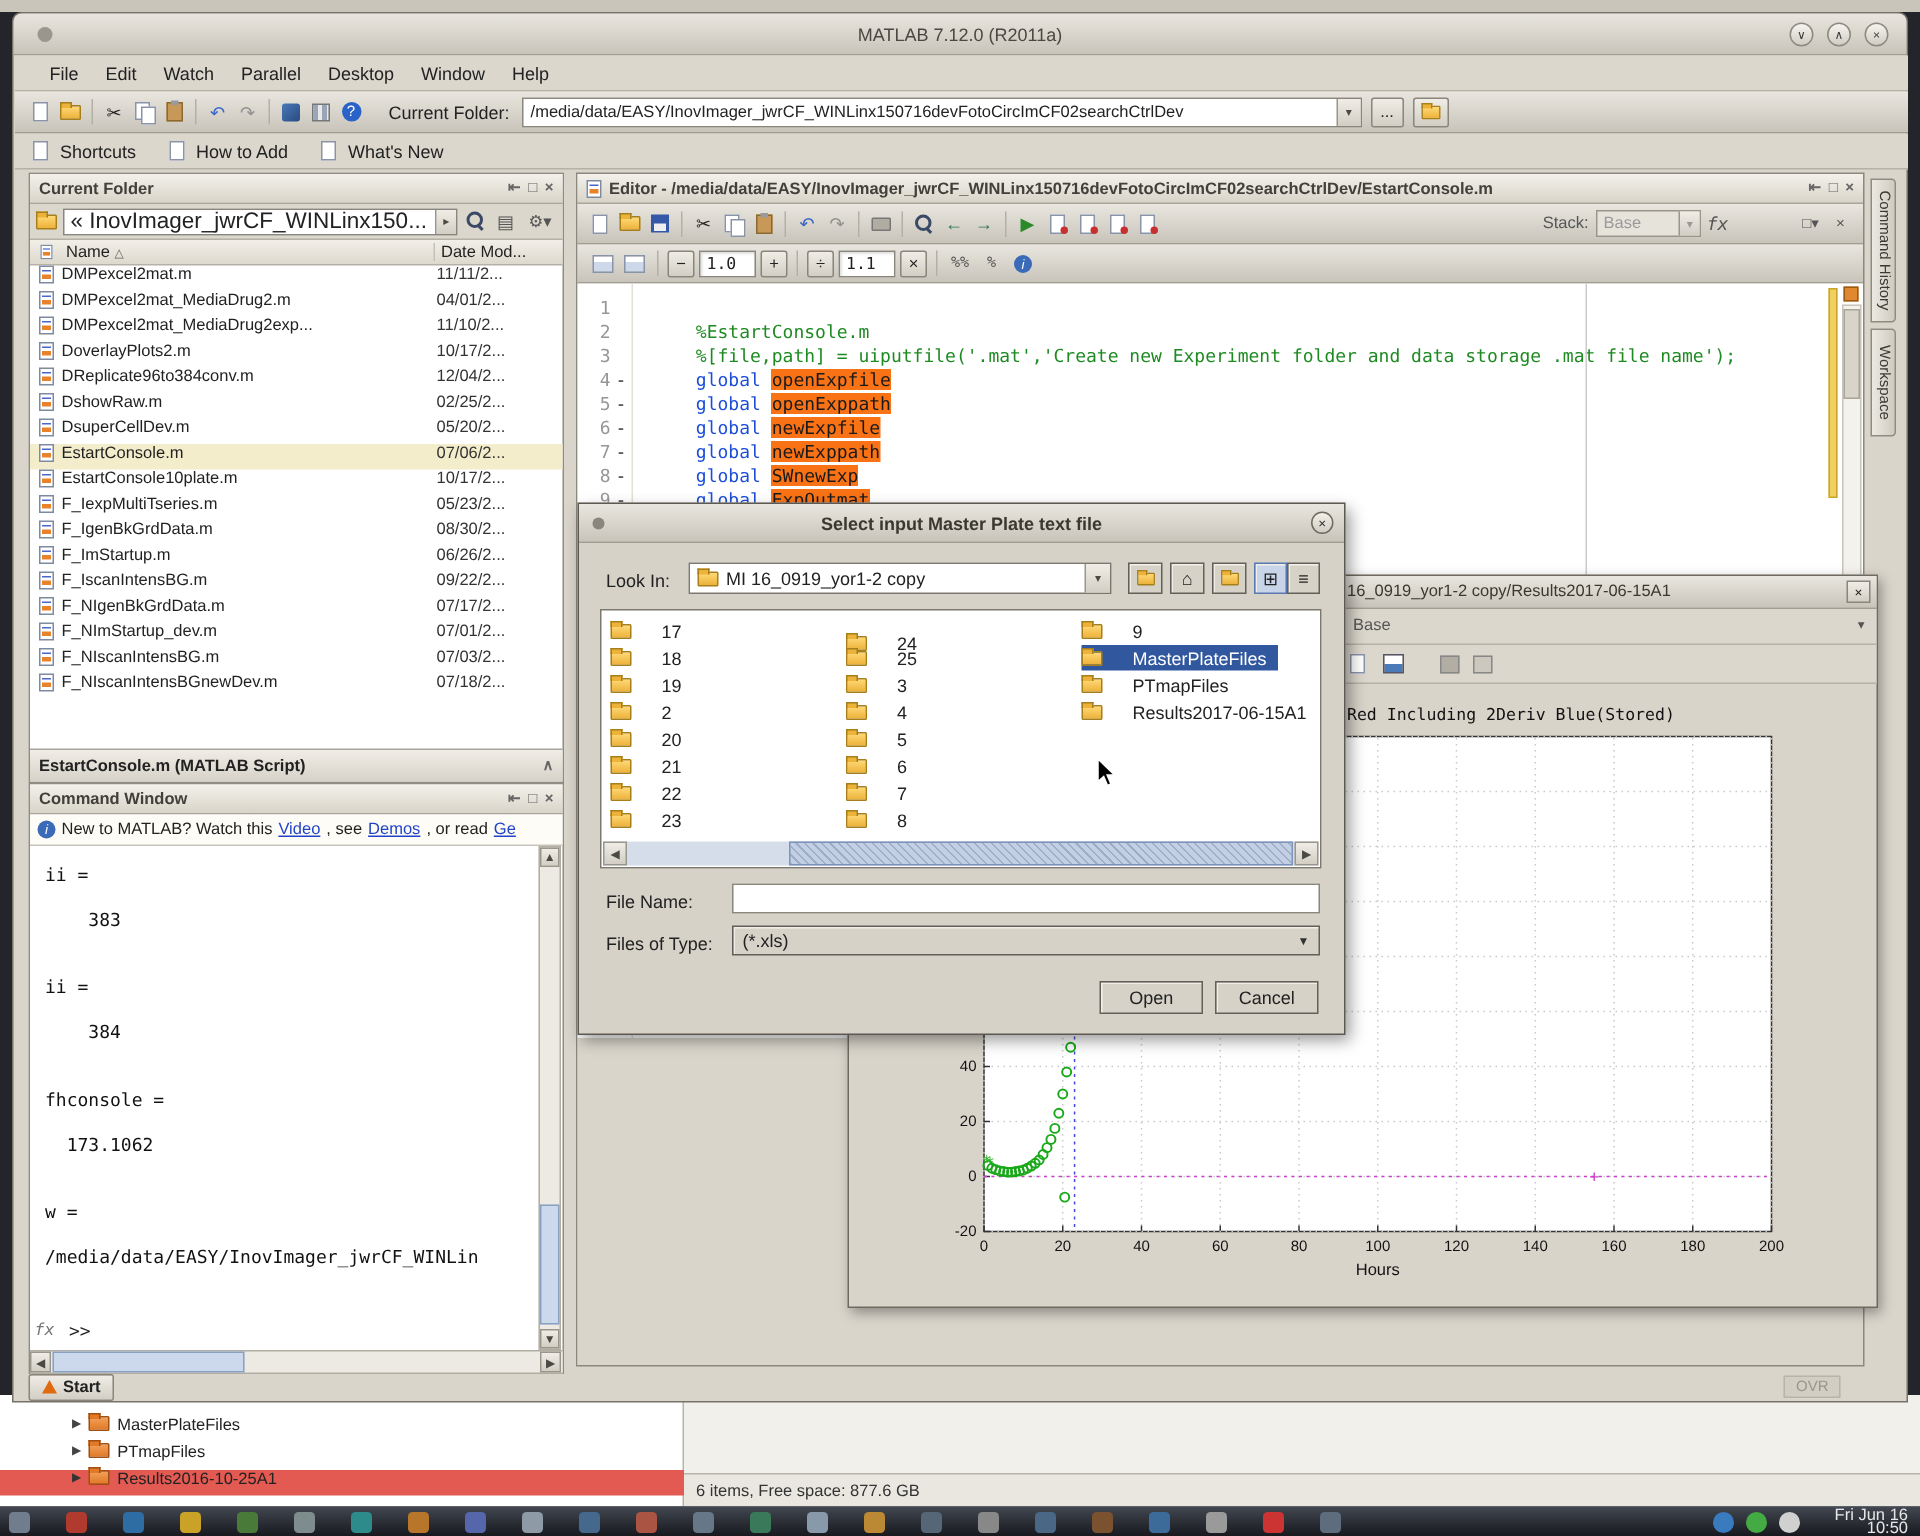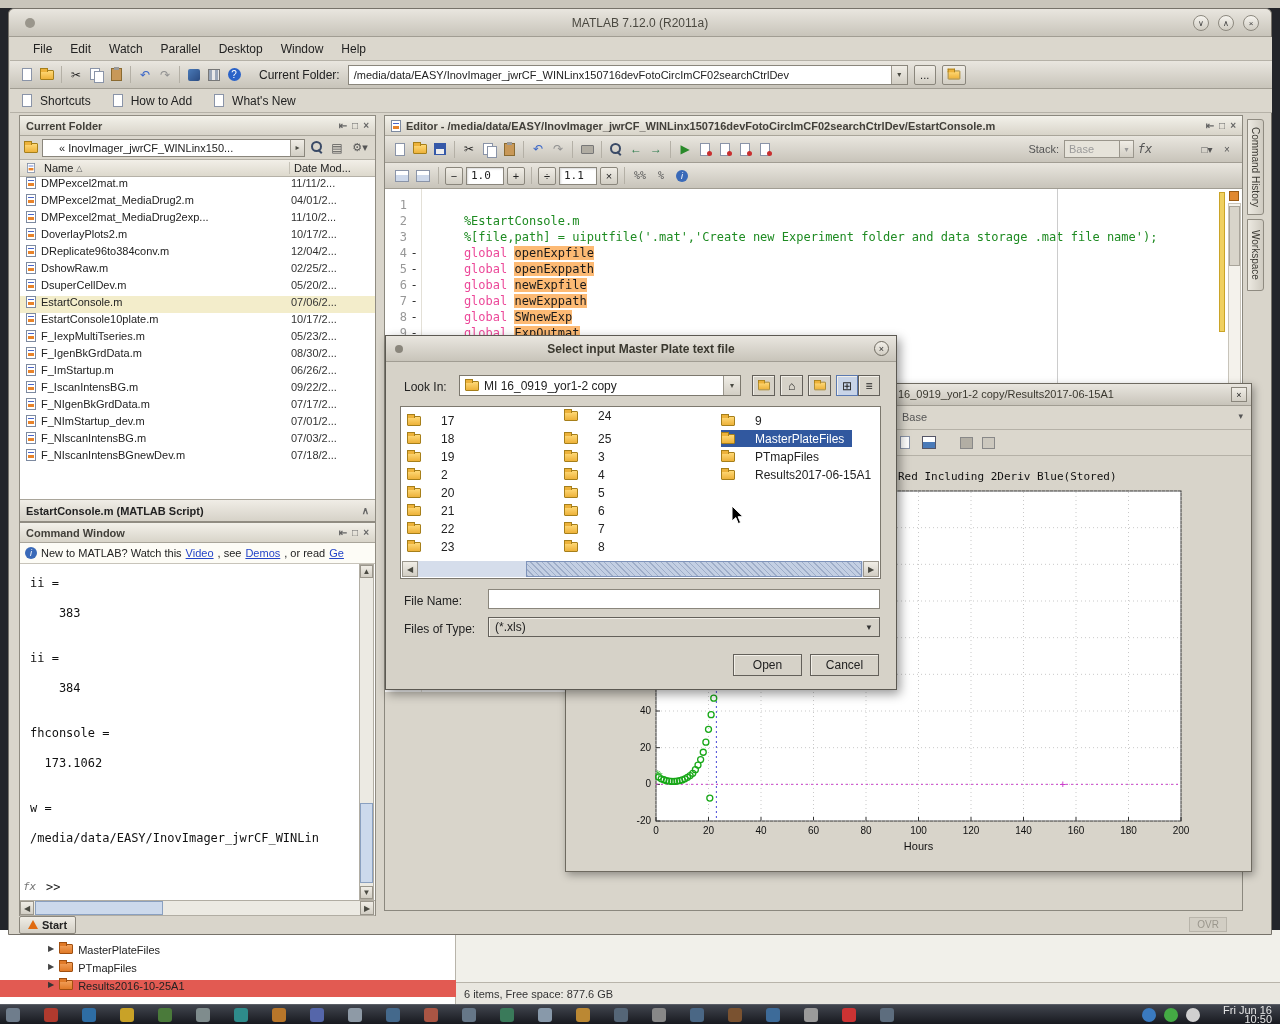--- a/index.html
+++ b/index.html
@@ -37,22 +37,22 @@
 .link{color:#2243c8;text-decoration:underline}
 .menu-item{padding:3px 9px;font-size:12px;color:#222}
 .row{display:flex;align-items:flex-start;height:17px;font-size:11px;gap:5px;padding-left:6px}
 .fn{flex:1;white-space:nowrap;overflow:hidden}
 .fd{width:84px;flex:none;white-space:nowrap;overflow:hidden;color:#333}
 .cl{display:flex;height:16px;line-height:16px;font-size:12px;font-family:"DejaVu Sans Mono","Liberation Mono",monospace}
 .cl .ln{width:22px;text-align:right;color:#979797;flex:none}
 .cl .dsh{width:14px;text-align:center;color:#333;flex:none}
 .ct{white-space:pre;padding-left:14px}
 .cmt{color:#1e8b22}
-.kw{color:#ec4899}
-.gv{background:#fdba74;color:#1a1a1a}
+.kw{color:#1d4ed8}
+.gv{background:#f97316;color:#1a1a1a}
 .sbv{background:#eceae3;border:1px solid #b1ada3}
 .thumbB{background:#ccd9ec;border:1px solid #8aa0c0}
 .mbtn{background:#d6d2c8;border:1px solid #63605a;box-shadow:inset 1px 1px 0 #f2efe8;font-size:12px;display:inline-flex;align-items:center;justify-content:center;color:#222}
 .litem{display:flex;align-items:center;gap:20px;font-size:12px;height:17px;white-space:nowrap}
 .vtabx{background:linear-gradient(90deg,#ece9e1,#cfcbc1);border:1px solid #8f8b81;border-radius:0 3px 3px 0;display:flex;align-items:center;justify-content:center}
 .vtabx span{writing-mode:vertical-rl;font-size:10px;color:#3c3a34}
 .wbtn{width:16px;height:16px;border-radius:50%;background:linear-gradient(#f6f4ef,#d0ccc2);border:1px solid #8d897f;display:inline-flex;align-items:center;justify-content:center;font-size:8px;color:#3a3a3a}
 .tb-ico{width:14px;height:14px;border-radius:3px;display:inline-block;flex:none}
 .cellico{display:inline-block;width:14px;height:12px;border:1px solid #8a94a8;background:linear-gradient(#fff 0 4px,#cdd8ea 4px 100%);flex:none}
 </style>
@@ -205,21 +205,21 @@
     <div class="phead">
       <span>Current Folder</span>
         <span style="flex:1"></span>
       <span class="hic">⇤</span>
       <span class="hic">□</span>
       <span class="hic">×</span>
     </div>
     <div style="height:24px;background:#dbd7cd;border-bottom:1px solid #b5b1a7;display:flex;align-items:center;gap:4px;padding:0 4px">
       <span class="fold"></span>
       <div class="mfield" style="flex:1;height:18px;display:flex;align-items:center;min-width:0">
-        <span style="font-size:11px;padding-left:16px;flex:1;white-space:nowrap;overflow:hidden">« InovImager_jwrCF_WINLinx150...</span>
+        <span style="font-size:15px;padding-left:4px;flex:1;white-space:nowrap;overflow:hidden">« InovImager_jwrCF_WINLinx150...</span>
         <span class="arrow" style="width:14px;height:16px;border:none;border-left:1px solid #9a968c">▸</span>
       </div>
       <span class="ico" style="width:16px">
           <i class="loupe"></i>
         </span>
       <span class="ico" style="width:16px;color:#555">▤</span>
       <span class="ico" style="width:22px;color:#555;font-size:11px">⚙▾</span>
     </div>
     <div style="height:17px;background:linear-gradient(#f2efe8,#ddd9cd);border-bottom:1px solid #b5b1a7;display:flex;align-items:center;font-size:11px;padding-left:6px">
       <span class="mf" style="transform:scale(.8)"></span>
@@ -704,21 +704,21 @@
       </div>
     <div class="litem a" style="left:6px;top:113px">
         <span class="fold"></span>
         <span>22</span>
       </div>
     <div class="litem a" style="left:6px;top:131px">
         <span class="fold"></span>
         <span>23</span>
       </div>
 
-    <div class="litem a" style="left:163px;top:0">
+    <div class="litem a" style="left:163px;top:13px">
         <span class="fold"></span>
         <span>24</span>
       </div>
     <div class="litem a" style="left:163px;top:23px">
         <span class="fold"></span>
         <span>25</span>
       </div>
     <div class="litem a" style="left:163px;top:41px">
         <span class="fold"></span>
         <span>3</span>

